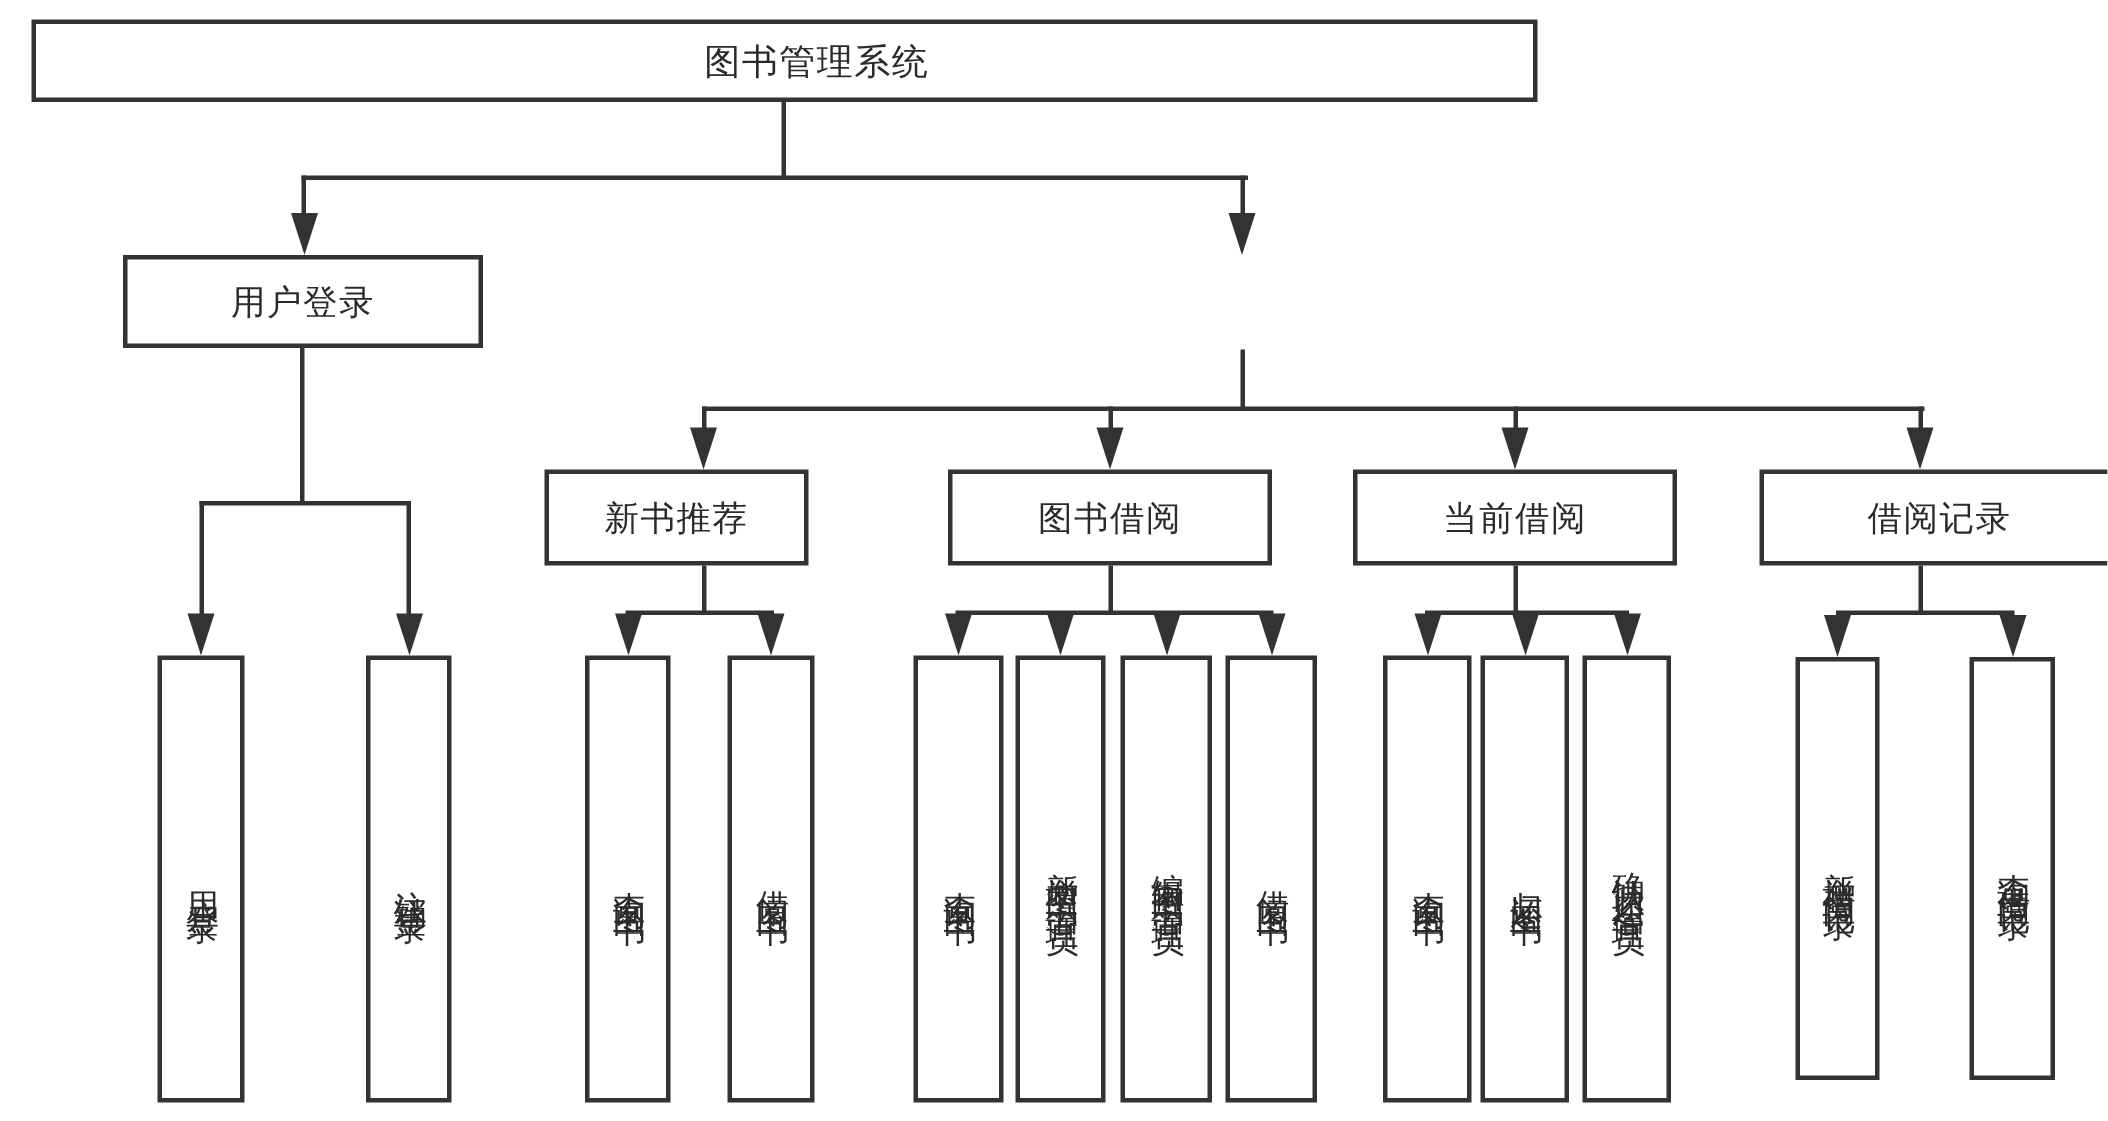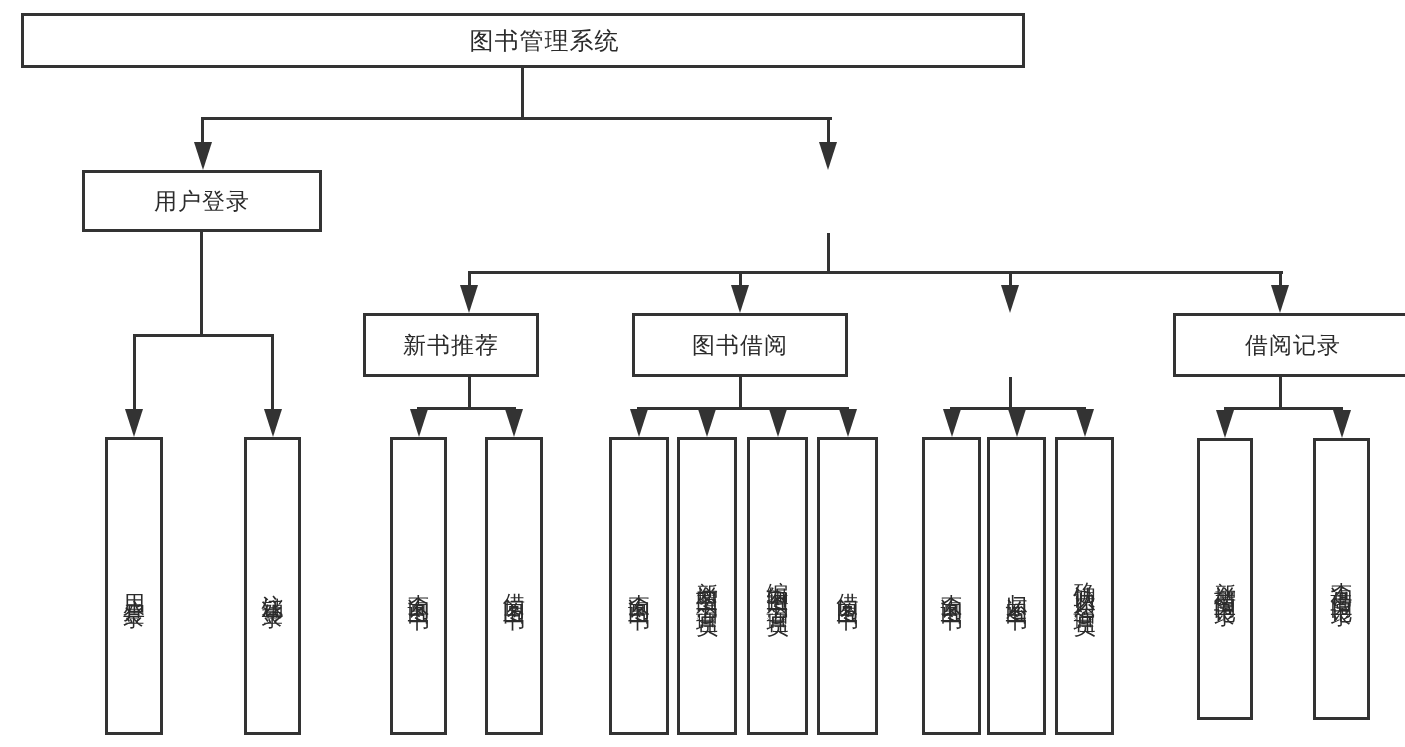--- a/index.html
+++ b/index.html
@@ -71,20 +71,23 @@
   <i class="ar" style="left:731px;top:285px;"></i>
   <i class="ar" style="left:1001px;top:285px;"></i>
   <i class="ar" style="left:1271px;top:285px;"></i>
 
   <div class="node" style="left:363px;top:313px;width:176px;height:64px;">
     <span>新书推荐</span>
   </div>
   <div class="node" style="left:632px;top:313px;width:216px;height:64px;">
     <span>图书借阅</span>
   </div>
+  <div class="node" style="left:902px;top:313px;width:216px;height:64px;">
+    <span>当前借阅</span>
+  </div>
   <div class="node" style="left:1173px;top:313px;width:240px;height:64px;">
     <span>借阅记录</span>
   </div>
 
   <i class="vl" style="left:468px;top:377px;height:32px;"></i>
   <i class="hl" style="left:417px;top:407px;width:99px;"></i>
   <i class="ar" style="left:410px;top:409px;"></i>
   <i class="ar" style="left:505px;top:409px;"></i>
 
   <i class="vl" style="left:739px;top:377px;height:32px;"></i>

